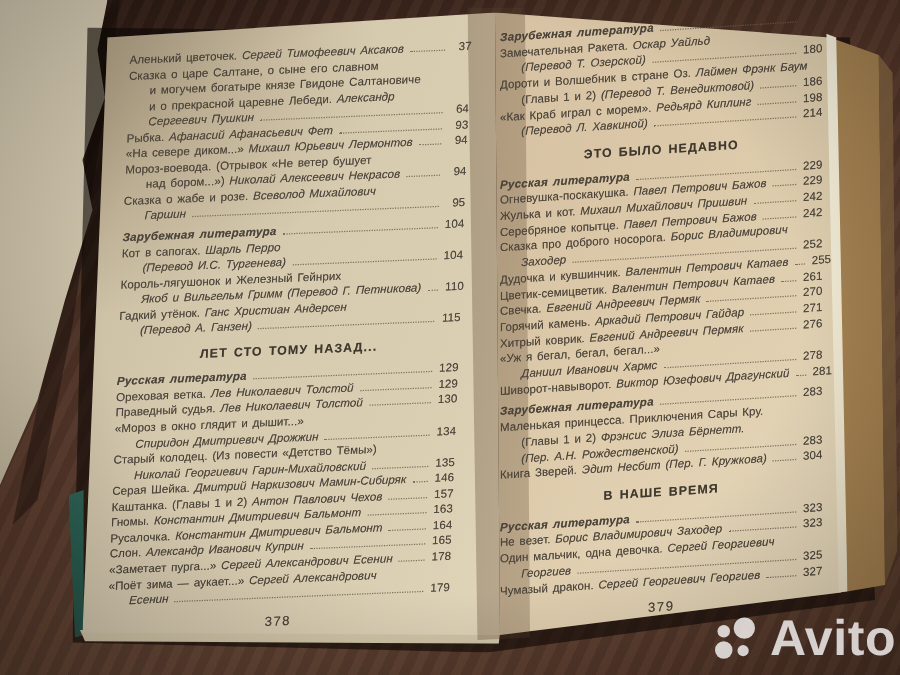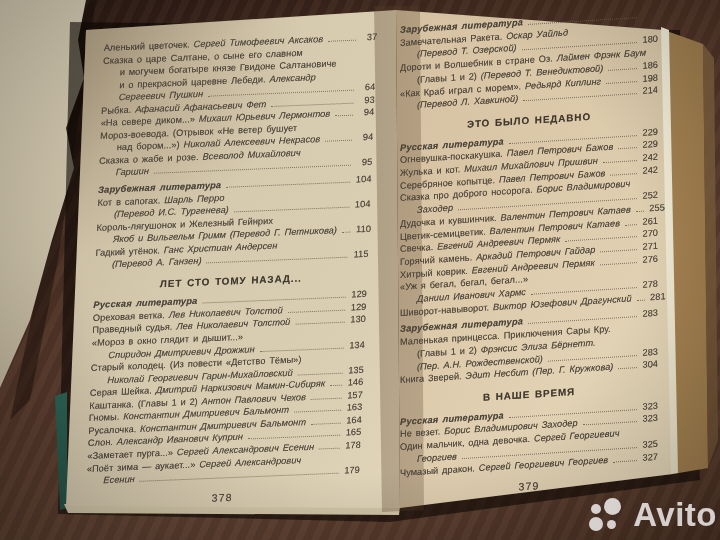--- a/index.html
+++ b/index.html
@@ -62,21 +62,21 @@
   #vignette{background:radial-gradient(ellipse at 50% 45%, rgba(0,0,0,0) 55%, rgba(10,5,3,0.28) 100%);pointer-events:none;}
   
   #watermark{position:absolute;right:3px;bottom:6px;display:flex;align-items:center;gap:7px;
     color:rgba(255,255,255,0.78);}
   #wm-logo{position:relative;width:37px;height:37px;}
   #wm-logo i{position:absolute;border-radius:50%;background:rgba(255,255,255,0.78);}
   #wm-logo .c1{width:10px;height:10px;left:2px;top:7px;}
   #wm-logo .c2{width:17px;height:17px;left:15px;top:1px;}
   #wm-logo .c3{width:14px;height:14px;left:0;top:20px;}
   #wm-logo .c4{width:9px;height:9px;left:18px;top:23px;}
-  #wm-text{font-size:33px;font-weight:bold;letter-spacing:.5px;}
+  #wm-text{font-size:40px;font-weight:bold;letter-spacing:.5px;}
 </style>
 </head>
 <body>
 
 <div id="scene">
   <div class="abs" id="side-book-shadow"></div>
   <div class="abs" id="side-book"></div>
   <div class="abs" id="book-shadow"></div>
   <div class="abs" id="teal-edge"></div>
   <div class="abs" id="bottom-edges"></div>

